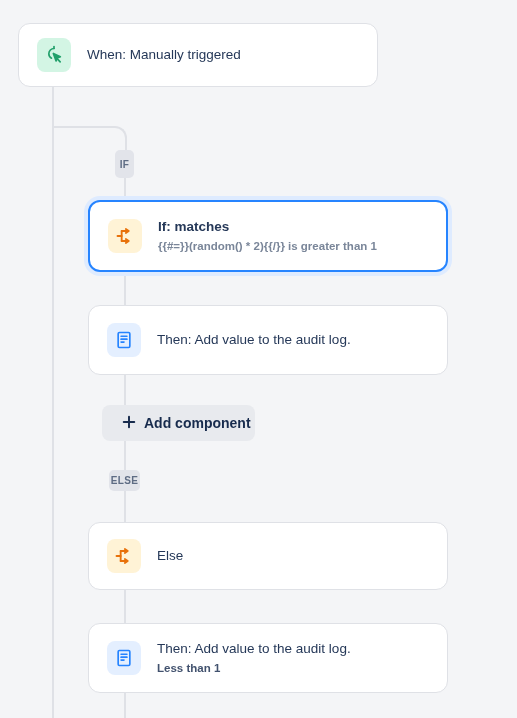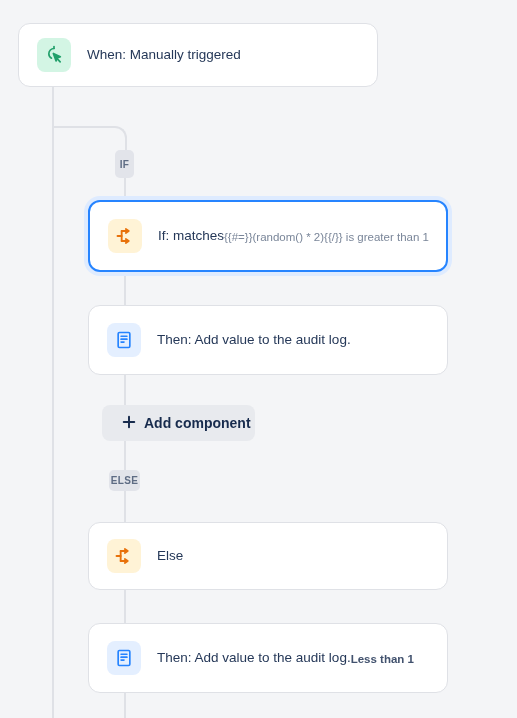--- a/index.html
+++ b/index.html
@@ -69,21 +69,21 @@
     align-items: center;
     justify-content: center;
   }
   .icon-green { background: #D3F5E4; }
   .icon-amber { background: #FFF3D6; }
   .icon-blue  { background: #E4EFFF; }
 
   .card-body {
     margin-left: 16px;
     display: flex;
-    flex-direction: row;
+    flex-direction: column;
     justify-content: center;
     min-width: 0;
     padding-right: 14px;
   }
   .card-title {
     font-size: 13.5px;
     color: #253858;
     line-height: 18px;
     white-space: nowrap;
   }
@@ -176,21 +176,21 @@
     </div>
     <div class="card-body">
       <div class="card-title">When: Manually triggered</div>
     </div>
   </div>
 
   <div class="badge" style="left:115px; top:150px; width:19px; height:28px;">
     <span>IF</span>
   </div>
 
-  <div class="card selected" style="left:88px; top:200px; width:360px; height:72px;">
+  <div class="card selected" style="left:88px; top:200px; width:360px; height:72px;font-weight:bold;">
     <div class="card-icon icon-amber">
       <svg width="20" height="20" viewBox="0 0 24 24" fill="none" stroke="#E8710A" stroke-width="2.2" stroke-linecap="round" stroke-linejoin="round">
         <path d="M3 12h5"></path>
         <path d="M8 6v12"></path>
         <path d="M8 6h7"></path>
         <path d="M8 18h7"></path>
         <path d="M13 3.5L16.5 6 13 8.5"></path>
         <path d="M13 15.5L16.5 18 13 20.5"></path>
       </svg>
     </div>

